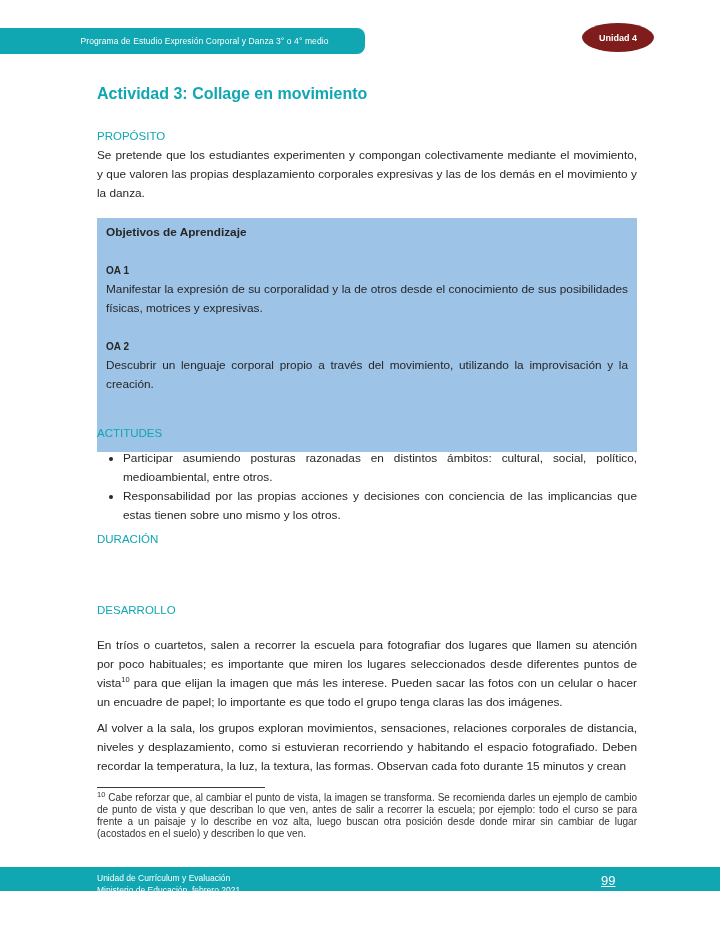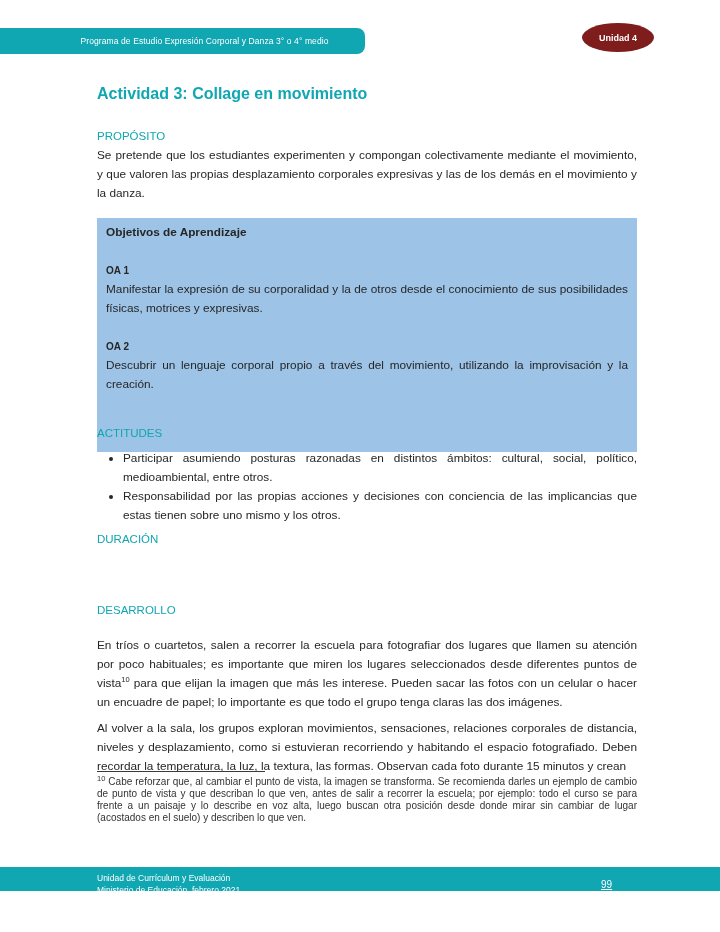--- a/index.html
+++ b/index.html
@@ -39,32 +39,32 @@
   .actitudes{top:424px;}
   .actitudes ul{margin:6px 0 0 0;padding-left:26px;}
   .actitudes li{font-size:11.8px;line-height:19px;text-align:justify;}
   
   .duracion{top:530px;}
   .desarrollo{top:601px;}
   .desarrollo .p1{margin-top:16px;}
   .desarrollo .p2{margin-top:7px;}
   sup{font-size:7.5px;line-height:0;}
   
-  .footnote{top:771px;}
+  .footnote{top:787px;}
   .footnote-rule{width:168px;border-top:1.2px solid #3a3a3a;height:0;margin:0 0 4px 0;}
   .footnote-text{font-size:10px;line-height:12px;text-align:justify;color:#333;margin:0;}
   
   .footer-band{
     position:absolute;top:867px;left:0;width:720px;height:24px;background:#10a6b2;
   }
   .footer-org{
     position:absolute;left:97px;top:6px;color:#ffffff;font-size:8.5px;line-height:11.5px;
   }
   .footer-page{
-    position:absolute;left:601px;top:12px;color:#ffffff;font-size:10px;text-decoration:underline;
+    position:absolute;left:601px;top:6px;color:#ffffff;font-size:13px;text-decoration:underline;
   }
 </style>
 </head>
 <body>
 
 <div class="header-band">
   <span>Programa de Estudio Expresión Corporal y Danza 3° o 4° medio</span>
 </div>
 <div class="unit-badge">
   <span>Unidad 4</span>

